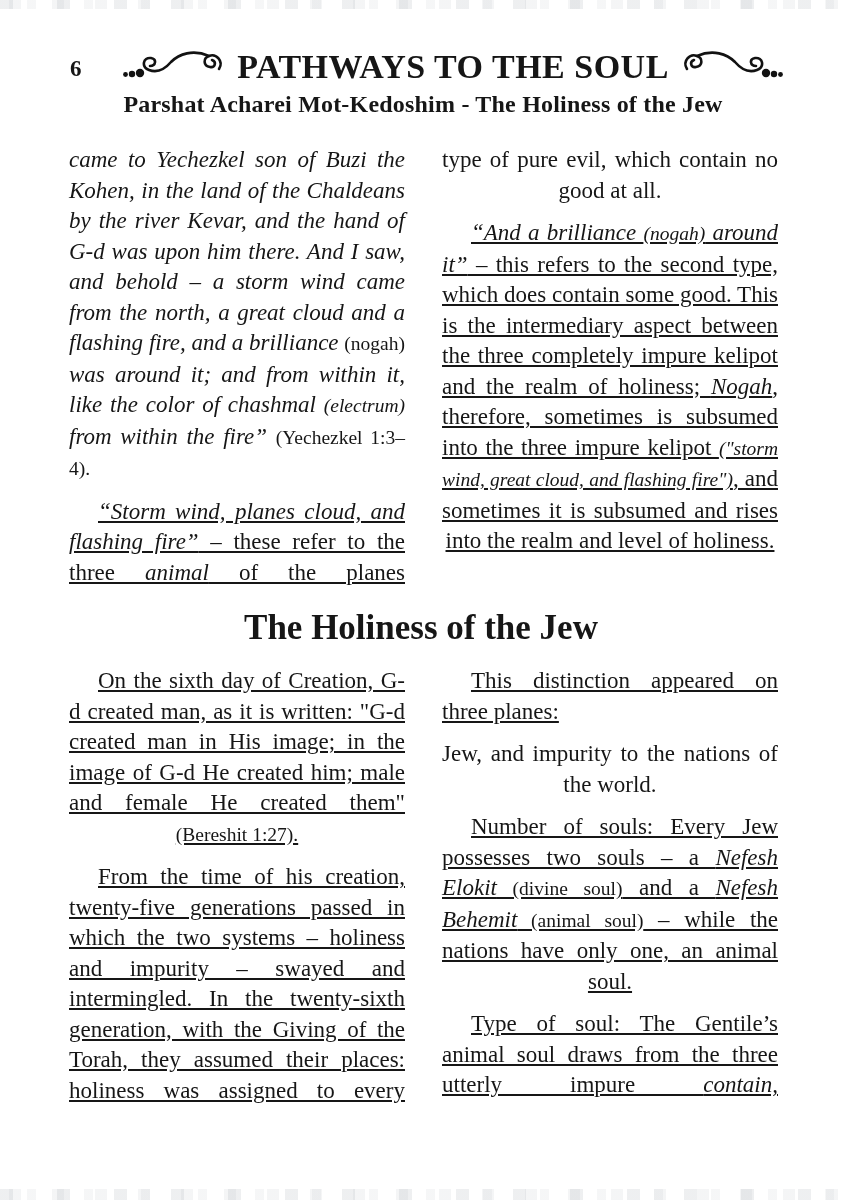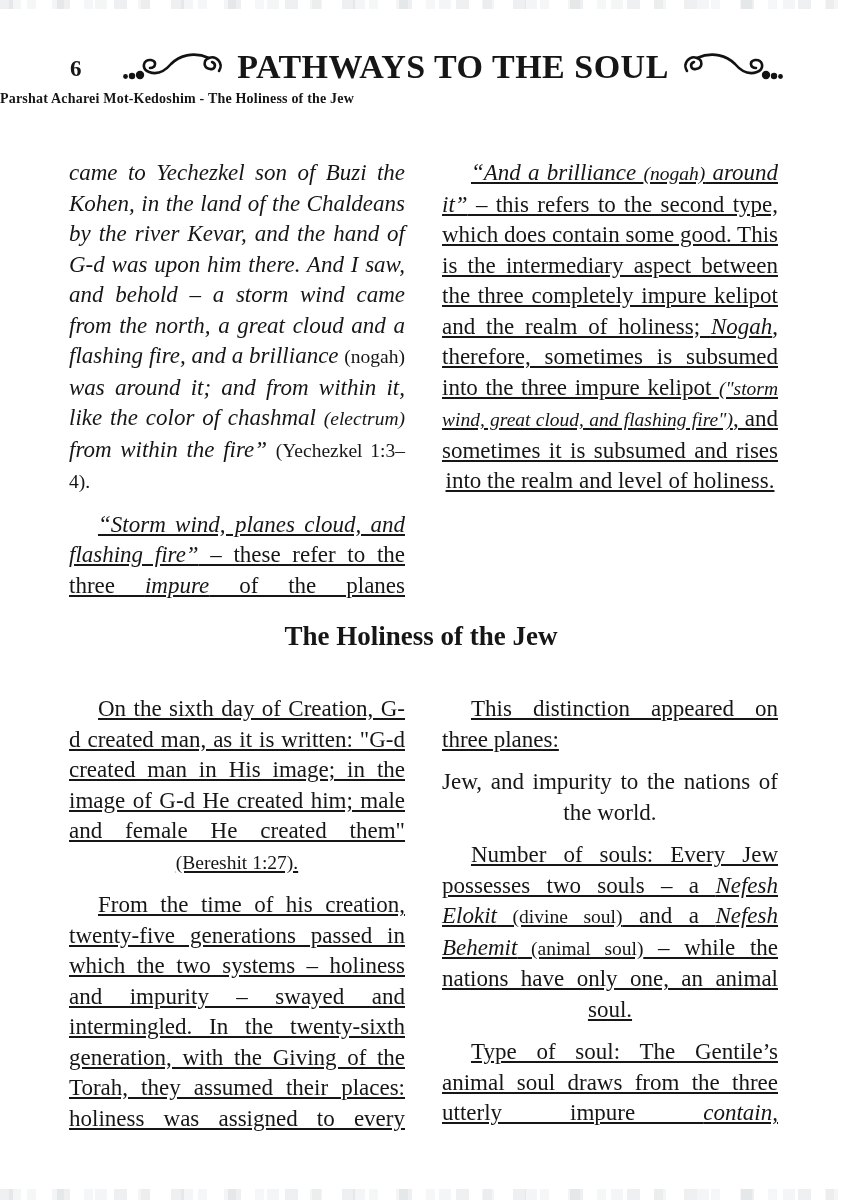--- a/index.html
+++ b/index.html
@@ -21,45 +21,45 @@
   .edge-strip.top { top:0; }
   .edge-strip.bottom { bottom:0; height:11px; }
 
   
   .header { padding-top:50px; position:relative; }
   .page-number {
     position:absolute; left:70px; top:56px;
     font-size:23px; font-weight:bold; letter-spacing:.5px;
   }
   .masthead {
-    display:flex; align-items:flex-end; justify-content:center;
+    display:flex; align-items:flex-start; justify-content:center;
     gap:10px; margin-left:60px;
   }
   .masthead .title {
     font-size:34px; font-weight:bold; letter-spacing:.5px;
     white-space:nowrap; line-height:1;
   }
   .ornament { width:104px; height:32px; flex:0 0 auto; }
   .ornament.left { transform:scaleX(-1); }
   .subtitle {
-    text-align:left; font-weight:bold; font-size:14px;
+    text-align:center; font-weight:bold; font-size:24px;
     margin-top:7px; letter-spacing:.2px;
   }
 
   
   .cols {
     display:flex; gap:37px;
     padding:0 69px 0 69px;
   }
-  .col { width:336px; flex:0 0 336px;margin-top:24px; }
+  .col { width:336px; flex:0 0 336px; }
   .cols.top { margin-top:27px; }
   .cols.bottom { margin-top:2px; }
 
   .section-heading {
-    text-align:center; font-weight:bold; font-size:27px;
+    text-align:center; font-weight:bold; font-size:35px;
     margin:20px 4px 18px 0;
   }
 
   p.body-par {
     margin:0 0 12px 0;
     font-size:23px; line-height:30.5px;
     text-align:justify;
   }
   p.body-par:last-child { margin-bottom:0; }
   p.indent { text-indent:29px;text-decoration:underline; }
@@ -98,23 +98,24 @@
       <circle cx="95" cy="24" r="3.2"></circle>
       <circle cx="101.5" cy="24.5" r="2.4"></circle>
     </svg>
   </div>
   <div class="subtitle">Parshat Acharei Mot-Kedoshim - The Holiness of the Jew</div>
 </div>
 
 <div class="cols top">
   <div class="col">
       <p class="body-par last-left"><span class="seg-italic">came to Yechezkel son of Buzi the Kohen, in the land of the Chaldeans by the river Kevar, and the hand of G-d was upon him there. And I saw, and behold – a storm wind came from the north, a great cloud and a flashing fire, and a brilliance </span><span class="seg-ref">(nogah)</span><span class="seg-italic"> was around it; and from within it, like the color of chashmal </span><span class="seg-italic-ref">(electrum)</span><span class="seg-italic"> from within the fire” </span><span class="seg-ref">(Yechezkel 1:3–4).</span></p>
-      <p class="body-par indent last-justify"><span class="seg-italic">“Storm wind, planes cloud, and flashing fire”</span><span class="seg-normal"> – these refer to the three </span><span class="seg-italic">impure</span><span class="seg-normal"> of the planes</span></p>
+      <p class="body-par indent last-justify"><span class="seg-italic">“Storm wind, planes cloud, and flashing fire”</span><span class="seg-normal"> – these refer to the three </span><span class="seg-italic">animal</span><span class="seg-normal"> of the planes</span></p>
     </div>
   <div class="col">
+      <p class="body-par last-center"><span class="seg-normal">type of pure evil, which contain no good at all.</span></p>
       <p class="body-par indent last-center"><span class="seg-italic">“And a brilliance </span><span class="seg-italic-ref">(nogah)</span><span class="seg-italic"> around it”</span><span class="seg-normal"> – this refers to the second type, which does contain some good. This is the intermediary aspect between the three completely impure kelipot and the realm of holiness; </span><span class="seg-italic">Nogah</span><span class="seg-normal">, therefore, sometimes is subsumed into the three impure kelipot </span><span class="seg-italic-ref">("storm wind, great cloud, and flashing fire")</span><span class="seg-normal">, and sometimes it is subsumed and rises into the realm and level of holiness.</span></p>
     </div>
 </div>
 
 <h2 class="section-heading">The Holiness of the Jew</h2>
 
 <div class="cols bottom">
   <div class="col">
       <p class="body-par indent last-center"><span class="seg-normal">On the sixth day of Creation, G-d created man, as it is written: "G-d created man in His image; in the image of G-d He created him; male and female He created them" </span><span class="seg-ref">(Bereshit 1:27).</span></p>
       <p class="body-par indent last-justify"><span class="seg-normal">From the time of his creation, twenty-five generations passed in which the two systems – holiness and impurity – swayed and intermingled. In the twenty-sixth generation, with the Giving of the Torah, they assumed their places: holiness was assigned to every</span></p>

